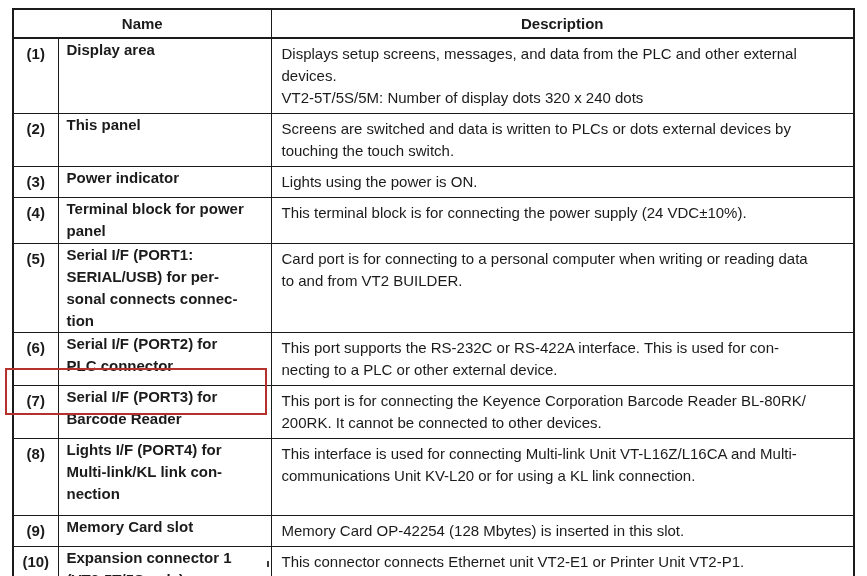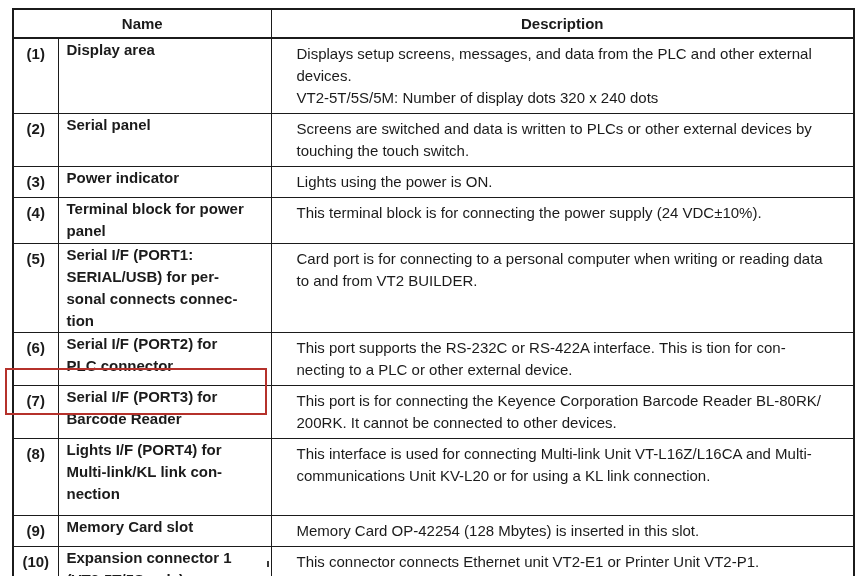--- a/index.html
+++ b/index.html
@@ -48,21 +48,21 @@
     font-weight: 700;
     text-align: center;
     padding: 4px 2px;
   }
   td.name {
     font-weight: 700;
     padding: 0 8px;
     white-space: pre-line;
   }
   td.desc {
-    padding: 4px 25px;
+    padding: 4px 10px;
     white-space: pre-line;
   }
   
   tbody tr:nth-child(1)  { height: 68px; }
   tbody tr:nth-child(2)  { height: 46px; }
   tbody tr:nth-child(3)  { height: 30px; }
   tbody tr:nth-child(4)  { height: 46px; }
   tbody tr:nth-child(5)  { height: 86px; }
   tbody tr:nth-child(6)  { height: 46px; }
   tbody tr:nth-child(7)  { height: 46px; }
@@ -106,22 +106,22 @@
   <tbody>
     <tr>
       <td class="num">(1)</td>
       <td class="name">Display area</td>
       <td class="desc">Displays setup screens, messages, and data from the PLC and other external
 devices.
 VT2-5T/5S/5M: Number of display dots 320 x 240 dots</td>
     </tr>
     <tr>
       <td class="num">(2)</td>
-      <td class="name">Serial panel</td>
-      <td class="desc">Screens are switched and data is written to PLCs or other external devices by
+      <td class="name">This panel</td>
+      <td class="desc">Screens are switched and data is written to PLCs or dots external devices by
 touching the touch switch.</td>
     </tr>
     <tr>
       <td class="num">(3)</td>
       <td class="name">Power indicator</td>
       <td class="desc">Lights using the power is ON.</td>
     </tr>
     <tr>
       <td class="num">(4)</td>
       <td class="name">Terminal block for power
@@ -134,21 +134,21 @@
 SERIAL/USB) for per-
 sonal connects connec-
 tion</td>
       <td class="desc">Card port is for connecting to a personal computer when writing or reading data
 to and from VT2 BUILDER.</td>
     </tr>
     <tr>
       <td class="num">(6)</td>
       <td class="name">Serial I/F (PORT2) for
 PLC connector</td>
-      <td class="desc">This port supports the RS-232C or RS-422A interface. This is tion for con-
+      <td class="desc">This port supports the RS-232C or RS-422A interface. This is used for con-
 necting to a PLC or other external device.</td>
     </tr>
     <tr>
       <td class="num">(7)</td>
       <td class="name">Serial I/F (PORT3) for
 Barcode Reader</td>
       <td class="desc">This port is for connecting the Keyence Corporation Barcode Reader BL-80RK/
 200RK. It cannot be connected to other devices.</td>
     </tr>
     <tr>

